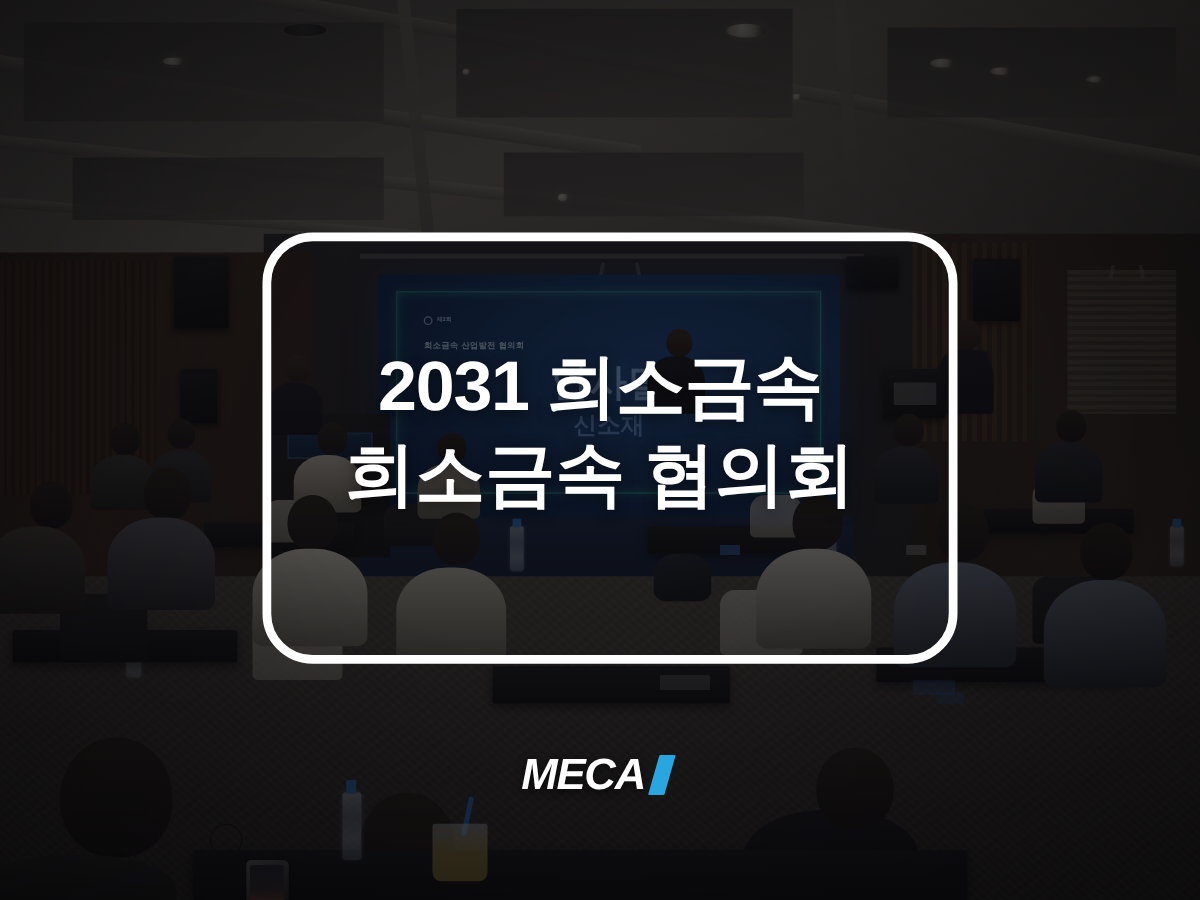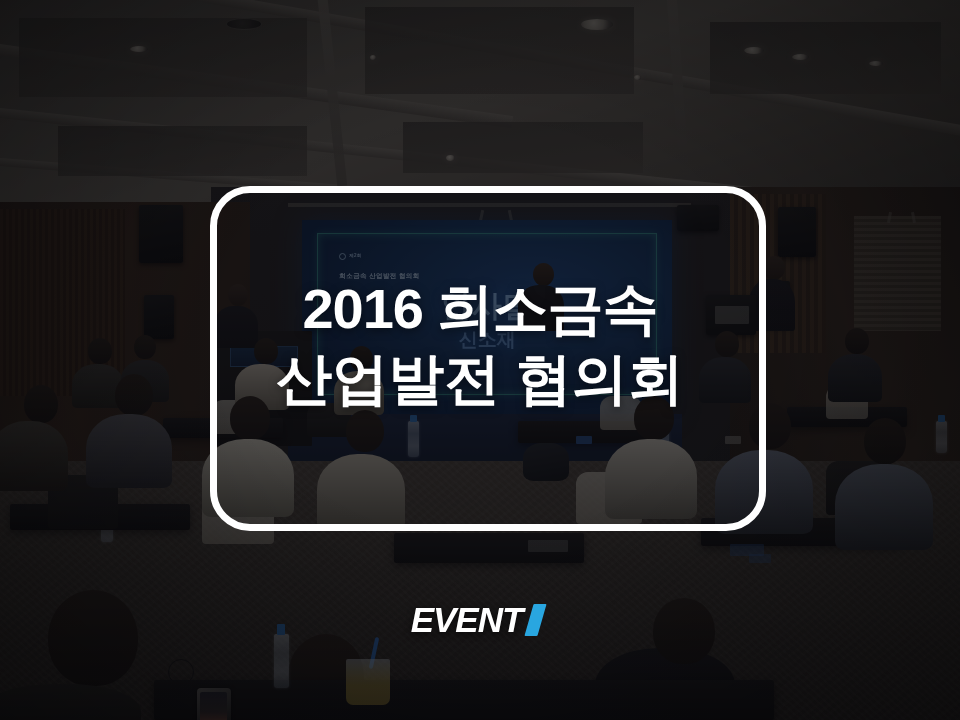--- a/index.html
+++ b/index.html
@@ -442,22 +442,22 @@
     <div class="paper-blue" style="left:76%;top:75.5%;width:34px;height:12px;opacity:.5;"></div>
     <div class="paper-blue" style="left:78%;top:77%;width:22px;height:9px;opacity:.45;"></div>
   </div>
 
   <div class="dim"></div>
   <div class="vignette"></div>
 
   <div class="frame"></div>
 
   <div class="title">
-    <div class="l1">2016 희소금속</div>
-    <div class="l2">산업발전 협의회</div>
+    <div class="l1">2031 희소금속</div>
+    <div class="l2">희소금속 협의회</div>
   </div>
 
   <div class="logo">
-    <span>EVENT</span>
+    <span>MECA</span>
     <span class="slash"></span>
   </div>
 
 </div>
 
 </body></html>

